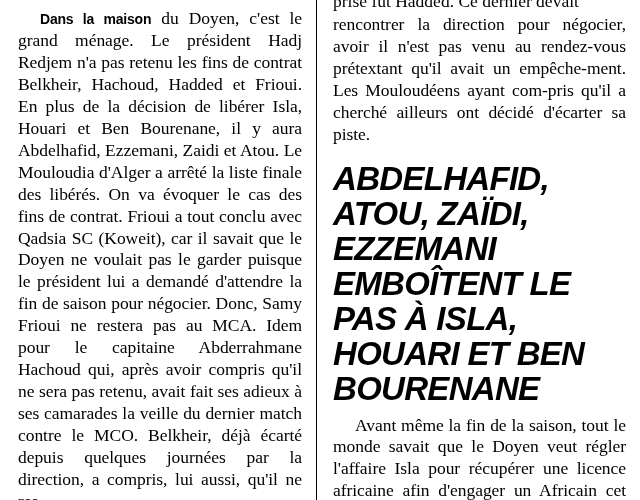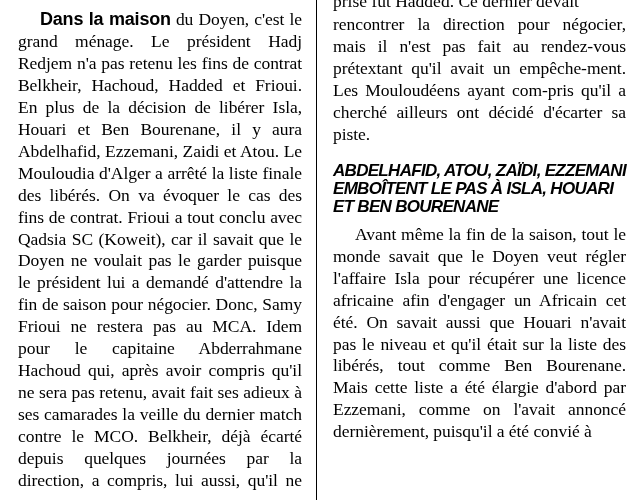--- a/index.html
+++ b/index.html
@@ -45,21 +45,21 @@
     font-size: 17.5px;
     line-height: 1.255;
     text-align: justify;
     text-justify: inter-word;
     hyphens: none;
     letter-spacing: -0.05px;
   }
   .lead-in {
     font-family: "Liberation Sans", sans-serif;
     font-weight: bold;
-    font-size: 18px;
+    font-size: 14px;
     letter-spacing: -0.2px;
   }
   .indent {
     display: inline-block;
     width: 22px;
   }
   .clip-top {
     height: 14px;
     overflow: hidden;
     position: relative;
@@ -68,21 +68,21 @@
     margin: 0;
     position: relative;
     top: -9px;
     font-size: 17.5px;
     line-height: 1.255;
   }
   h2.headline {
     font-family: "Liberation Sans", sans-serif;
     font-weight: bold;
     font-style: italic;
-    font-size: 17px;
+    font-size: 33px;
     line-height: 1.06;
     margin: 16px 0 8px 0;
     letter-spacing: -0.7px;
     text-transform: uppercase;
     color: #000;
   }
   .after-head {
     margin-top: 2px;
   }
 </style>
@@ -94,18 +94,18 @@
   <div class="col col-left">
     <p class="body"><span class="indent"></span><span class="lead-in">Dans la maison</span><span> du Doyen, c'est le grand ménage. Le président Hadj Redjem n'a pas retenu les fins de contrat Belkheir, Hachoud, Hadded et Frioui. En plus de la décision  de libérer Isla, Houari et Ben Bourenane, il y aura Abdelhafid, Ezzemani, Zaidi et Atou. Le Mouloudia d'Alger a arrêté la liste finale des libérés. On va évoquer le cas des fins de contrat. Frioui a tout conclu avec Qadsia SC (Koweit), car il savait que le Doyen ne voulait pas le garder puisque le président lui a demandé d'attendre la fin de saison pour négocier. Donc, Samy Frioui ne restera pas au MCA. Idem pour le capitaine Abderrahmane Hachoud qui, après avoir compris qu'il ne sera pas retenu, avait fait ses adieux à ses camarades la veille du dernier match contre le MCO. Belkheir, déjà écarté depuis quelques journées par la direction, a compris, lui aussi, qu'il ne res-</span></p>
   </div>
 
   <div class="col-divider"></div>
 
   <div class="col col-right">
     <div class="clip-top">
       <p>prise fut Hadded. Ce dernier devait</p>
     </div>
-    <p class="body">rencontrer la direction pour négocier, mais il n'est pas fait au rendez-vous prétextant qu'il avait un empêche-ment. Les Mouloudéens ayant com-pris qu'il a cherché ailleurs ont décidé d'écarter sa piste.</p>
+    <p class="body">rencontrer la direction pour négocier, avoir il n'est pas venu au rendez-vous prétextant qu'il avait un empêche-ment. Les Mouloudéens ayant com-pris qu'il a cherché ailleurs ont décidé d'écarter sa piste.</p>
     <h2 class="headline">ABDELHAFID, ATOU, ZAÏDI, EZZEMANI EMBOÎTENT LE PAS À ISLA, HOUARI ET BEN BOURENANE</h2>
     <p class="body after-head"><span class="indent"></span><span>Avant même la fin de la saison, tout le monde savait que le Doyen veut régler l'affaire Isla pour récupérer une licence africaine afin d'engager un Africain cet été. On savait aussi que Houari n'avait pas le niveau et qu'il était sur la liste des libérés, tout comme Ben Bourenane. Mais cette liste a été élargie d'abord par Ezzemani, comme on l'avait annoncé dernièrement, puisqu'il a été convié à</span></p>
   </div>
 
 </div>
 
 </body></html>

